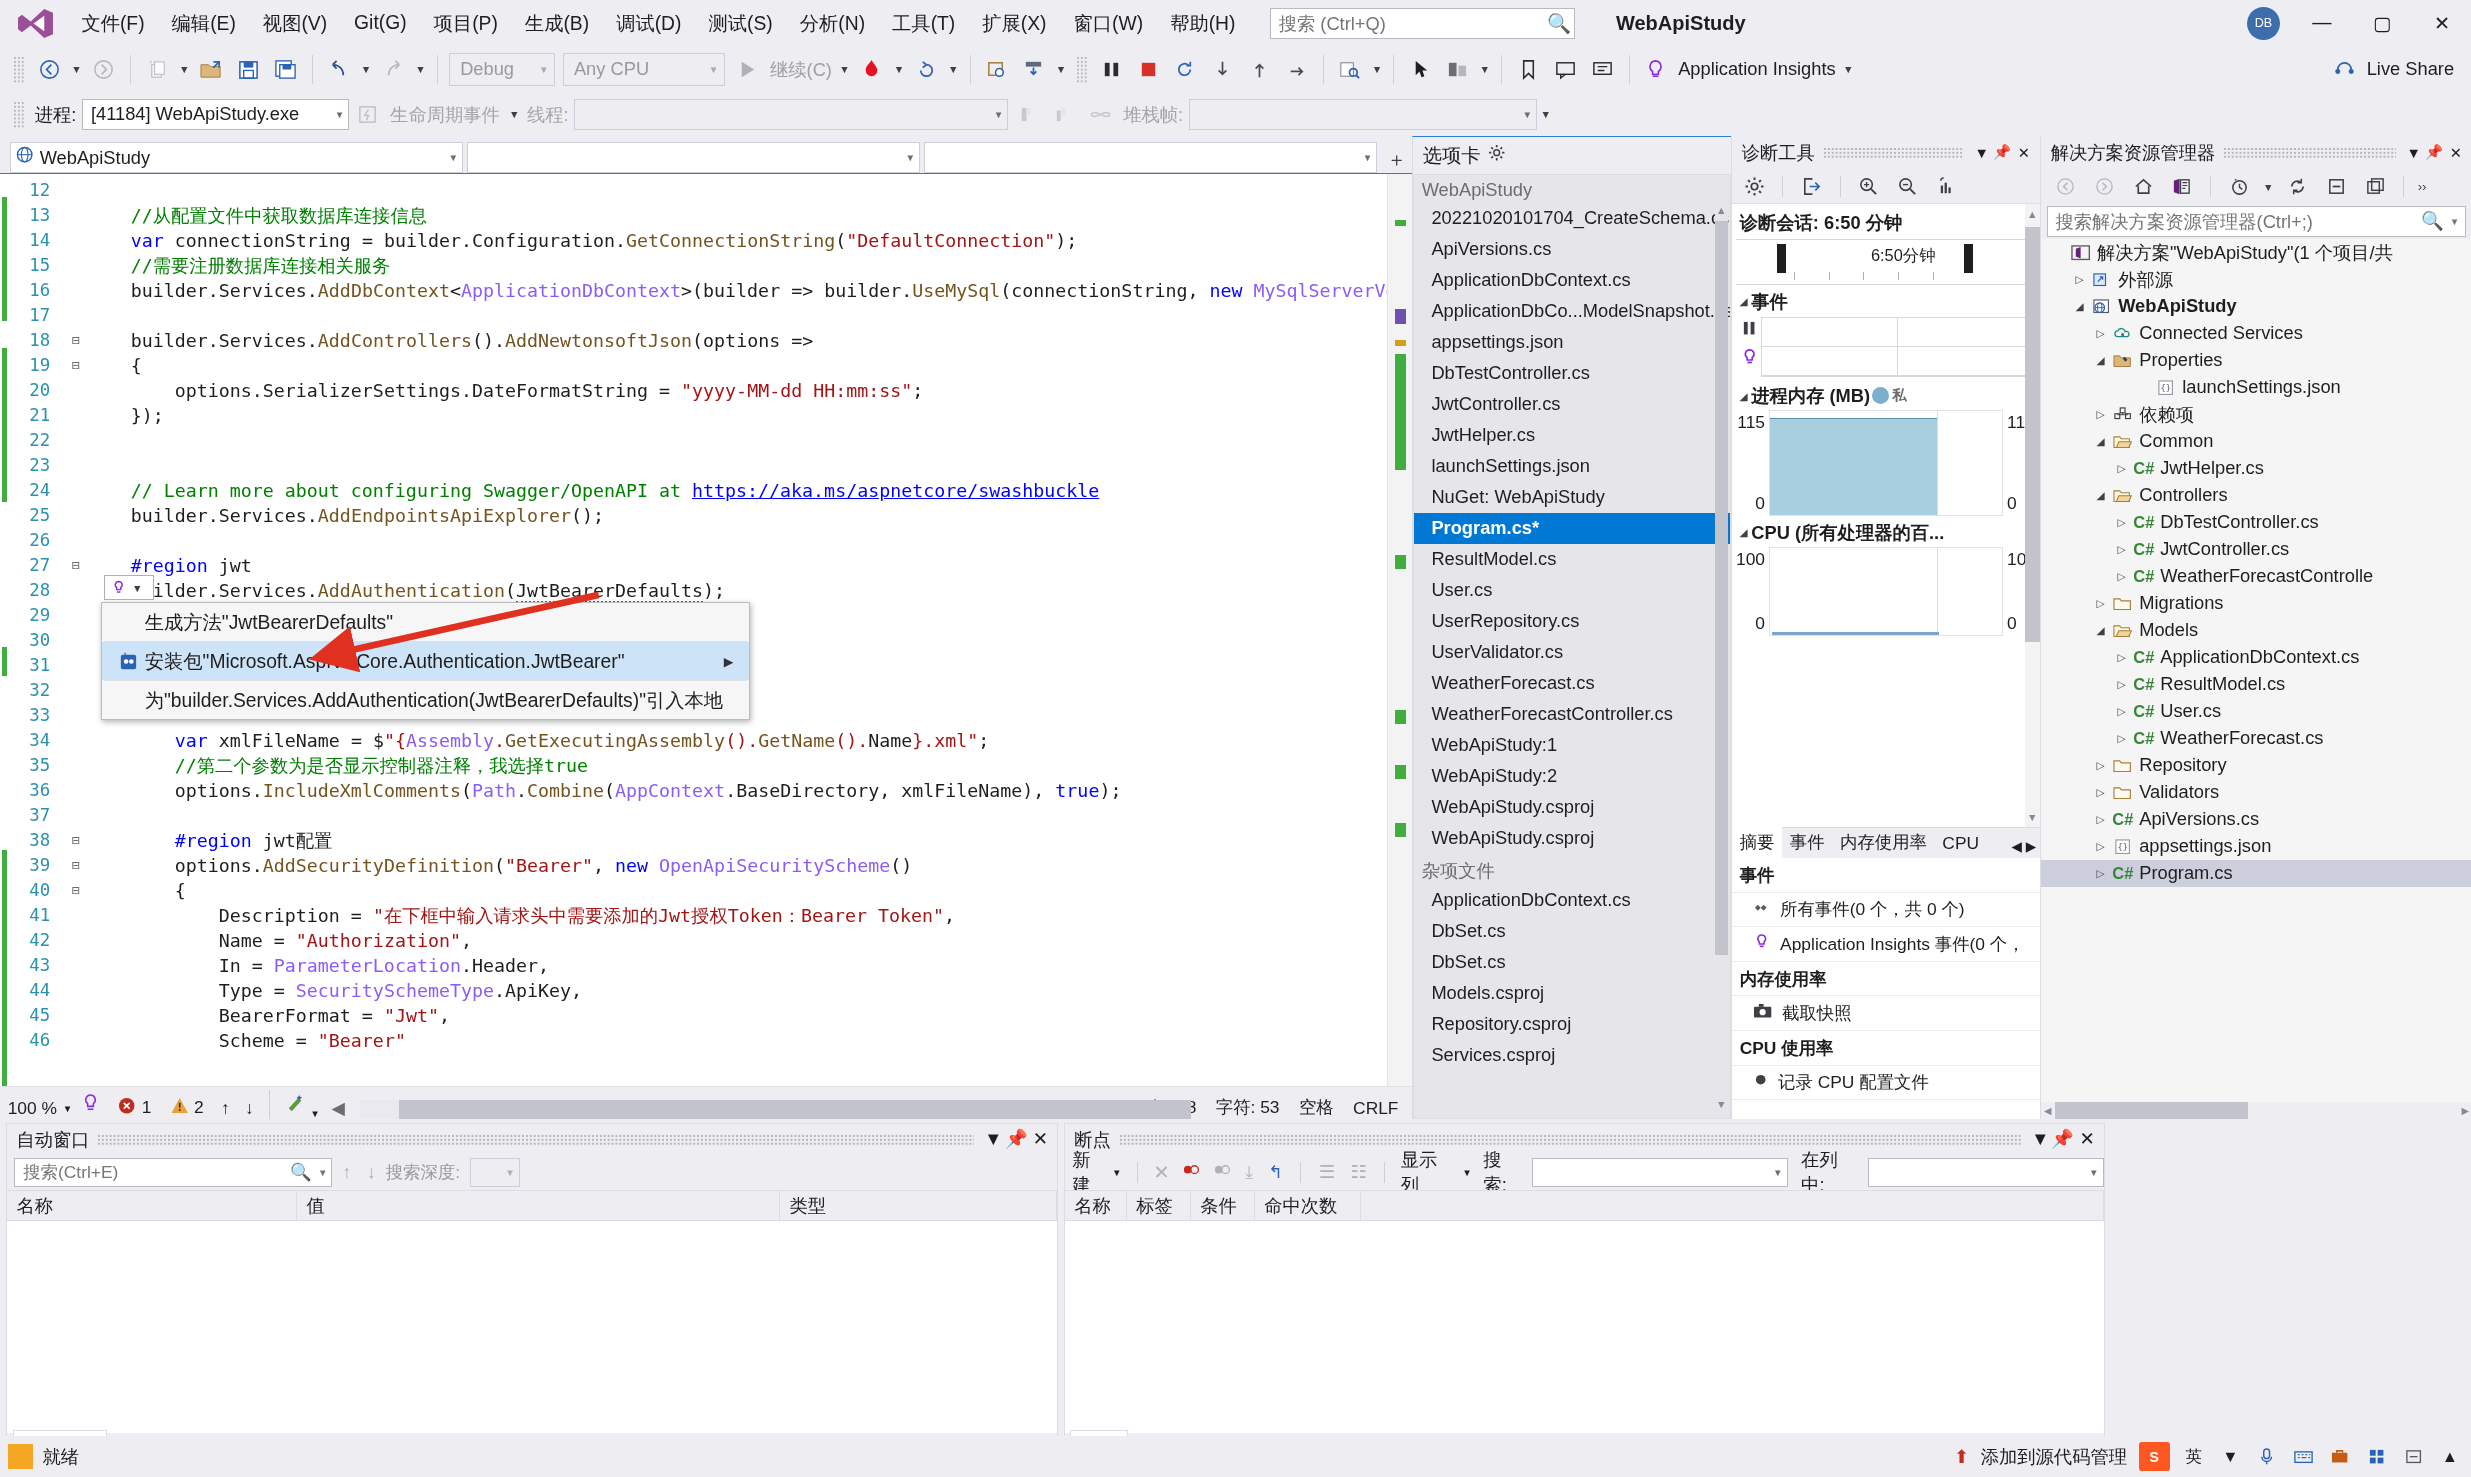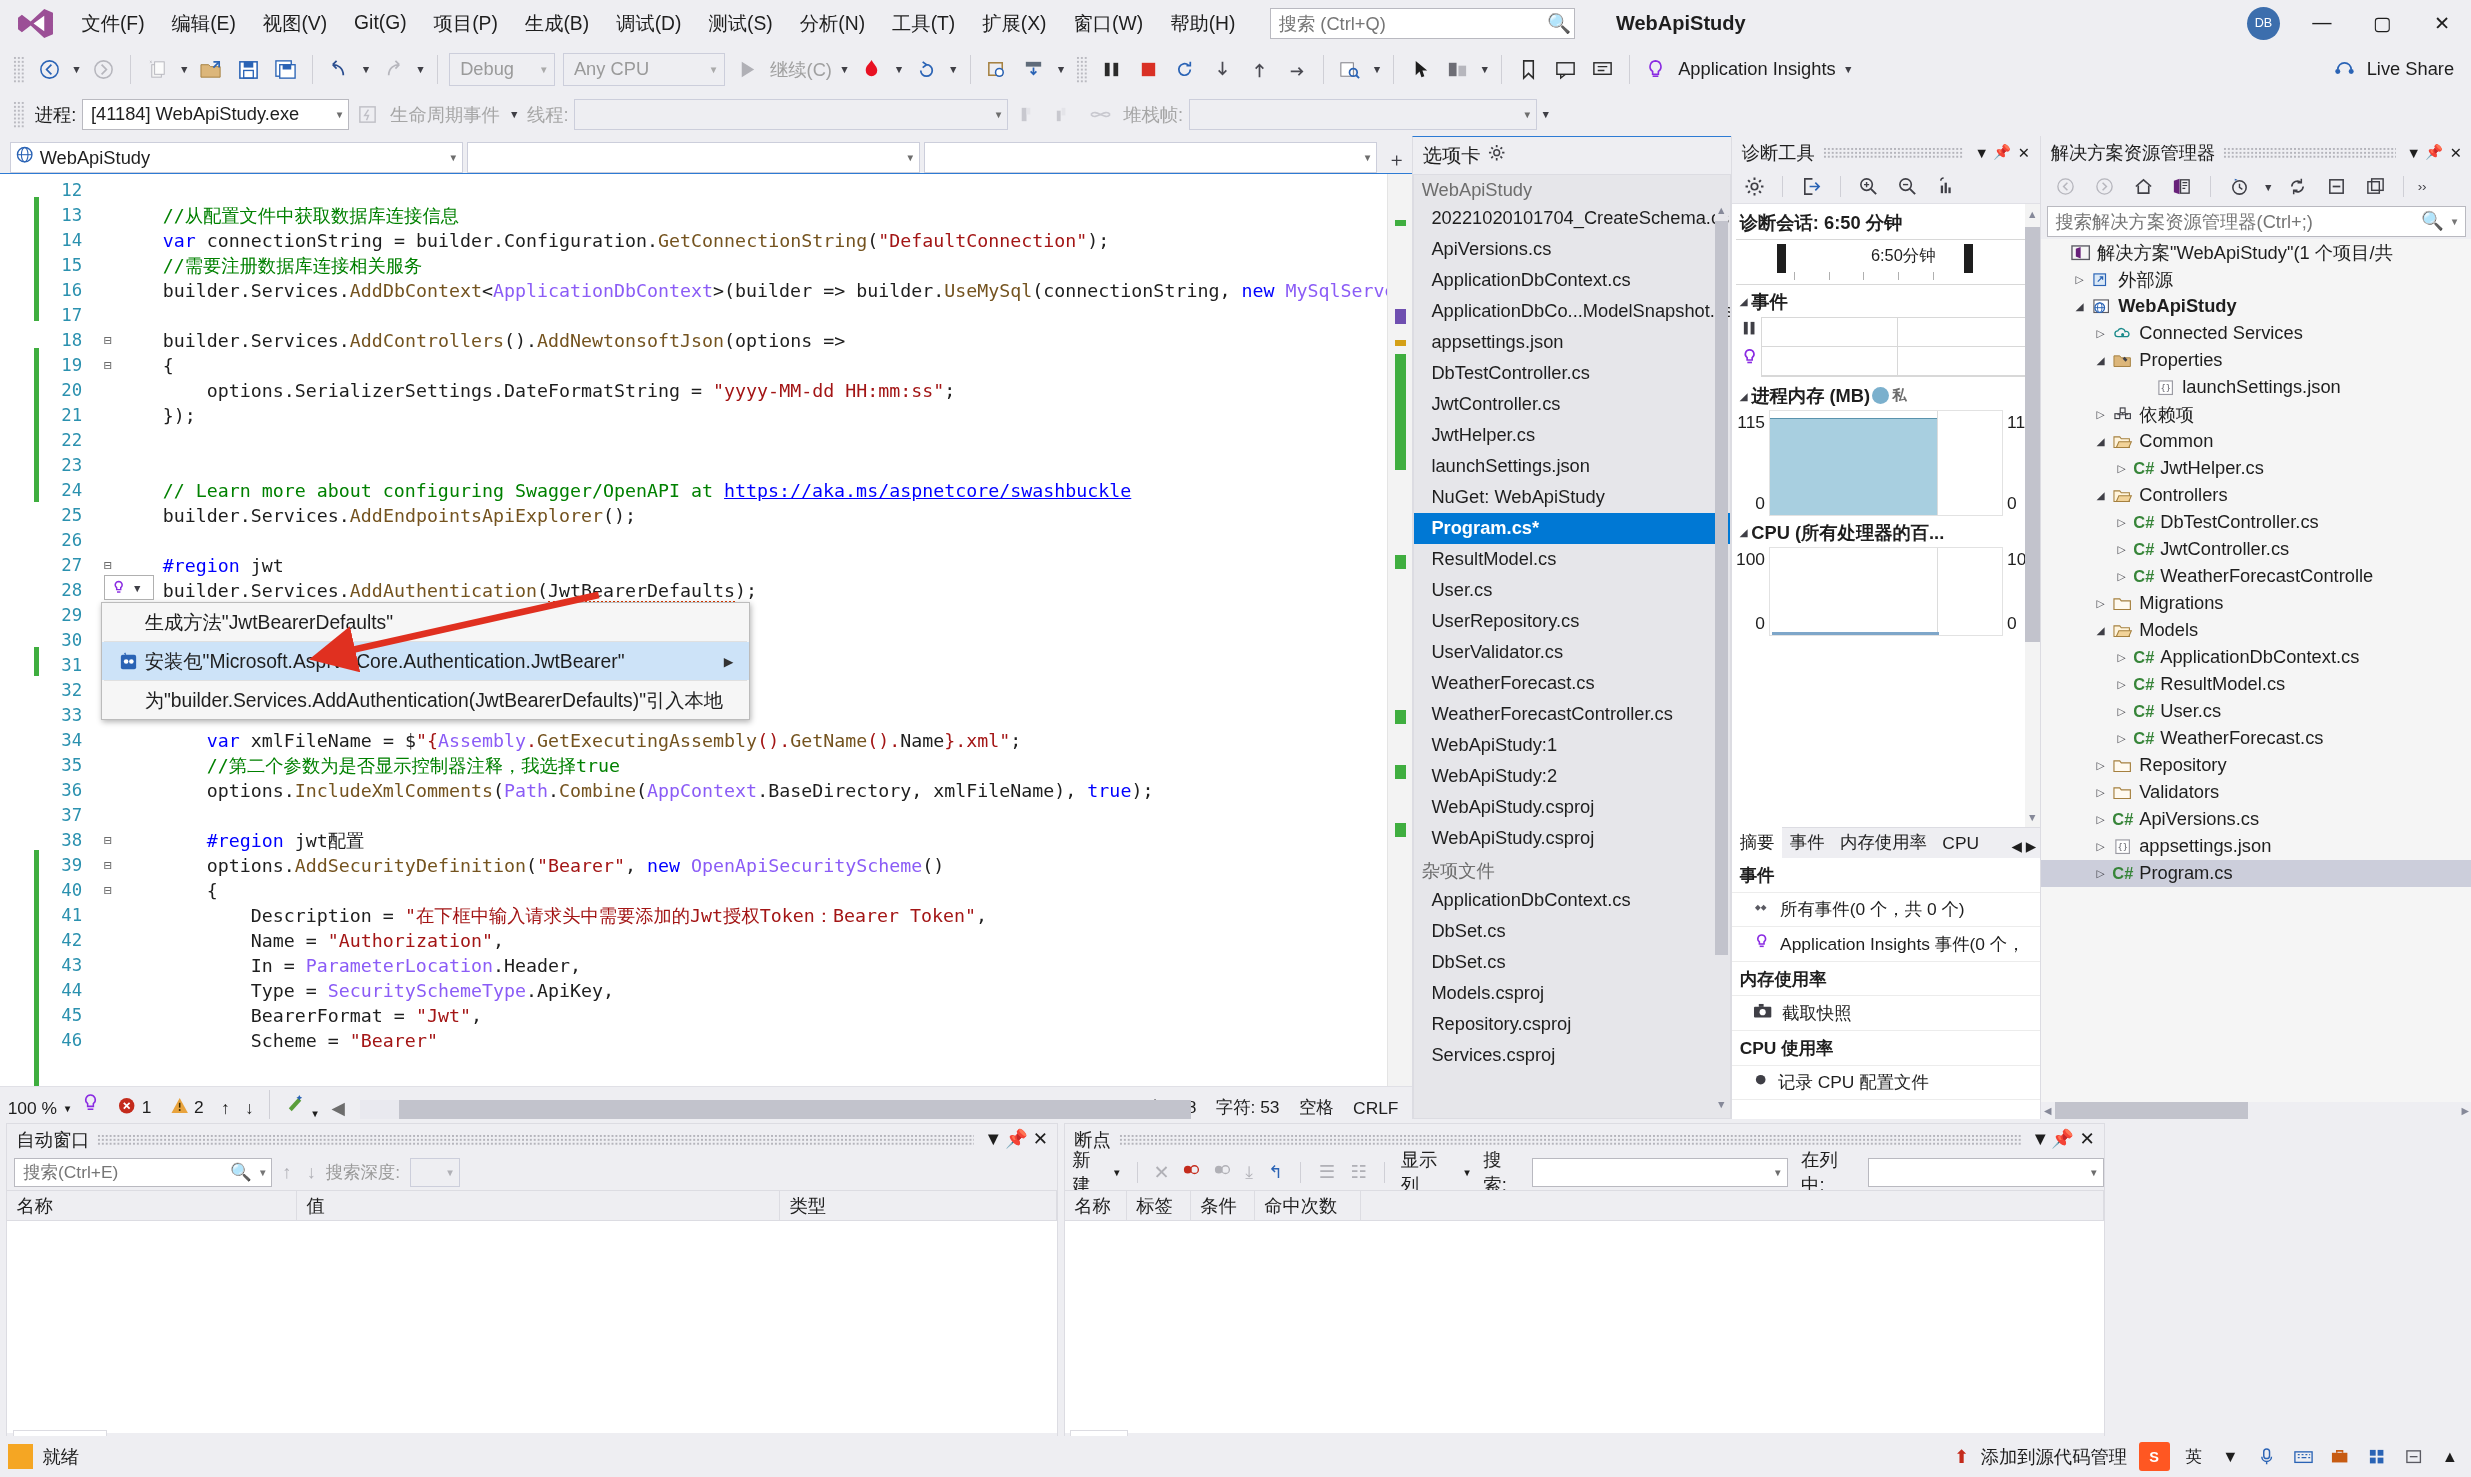--- a/index.html
+++ b/index.html
@@ -77,21 +77,21 @@
   #main { display:flex; height: 983px; background:#eeeef2; }
 
   
   #editor-col { width:1412px; display:flex; flex-direction:column; background:#eeeef2; }
   #editor-navbar { height:37px; display:flex; align-items:flex-end; padding-left:9.7px; background:#eeeef2;}
   .nav-combo {
     height:31px; border:1px solid #cccedb; background:#fff; display:flex; align-items:center;
     padding:0 3.9px 0 5.8px; font-size:18.3px; color:#1e1e1e; margin-right:3.9px;
   }
   .nav-combo .cb-arrow{ margin-left:auto; padding-left:7.7px; font-size:9.7px; color:#6d6d6d;}
-  #code-area { flex:1; background:#fff; border-top:1.9px solid #2d7bd4; display:flex; position:relative; overflow:hidden;padding-left:32px;}
+  #code-area { flex:1; background:#fff; border-top:1.9px solid #2d7bd4; display:flex; position:relative; overflow:hidden;}
   #gutter-track { width:9.7px; background:#fff; flex:none; position:relative;}
   #gutter-track .chg { position:absolute; left:1.9px; width:4.8px; background:#3fae3f;}
   #code-scroll { flex:1; position:relative; overflow:hidden; }
   #code-lines { font-family:"DejaVu Sans Mono","Liberation Mono",monospace; font-size:18.3px; line-height:25px;
                 padding-top:3.9px; white-space:pre; }
   .cl { height:25px; display:flex; align-items:center; position:relative;}
   .ln { width:56px; text-align:right; padding-right:15.4px; color:#2b91af; flex:none;
         font-family:"DejaVu Sans Mono","Liberation Mono",monospace; font-size:17.4px;}
   .glyph { width:21px; flex:none; text-align:center; font-size:13.5px; color:#6d6d6d;}
   .ctxt { flex:1; }
@@ -1139,21 +1139,21 @@
 <div id="bottom">
   <div id="auto-panel">
     <div class="bp-head">
       <span>自动窗口</span>
       <span class="dots" style="flex:1;height:11.6px;margin:0 7.7px;background-image:radial-gradient(#b4b4bb 1px, transparent 1px);background-size:3.9px 3.9px"></span>
       <span class="pb" style="width:23px;text-align:center">▼</span>
       <span class="pb" style="width:23px;text-align:center">📌</span>
       <span class="pb" style="width:25px;text-align:center">✕</span>
     </div>
     <div class="bp-toolbar">
-      <div class="sbox" style="width:258px">
+      <div class="sbox" style="width:318px">
         <span style="flex:1">搜索(Ctrl+E)</span>
         <span>🔍</span>
         <span style="font-size:9.7px;padding-left:5.8px">▼</span>
       </div>
       <span style="padding:0 5.8px;color:#b0b0b6">↑</span>
       <span style="padding:0 5.8px;color:#b0b0b6">↓</span>
       <span style="color:#9a9a9a;font-size:17.4px;padding-right:5.8px">搜索深度:</span>
       <div class="sbox" style="width:50px;background:#eeeef2;border-color:#cccedb">
         <span style="flex:1"></span>
         <span style="font-size:9.7px;color:#b0b0b6">▼</span>

